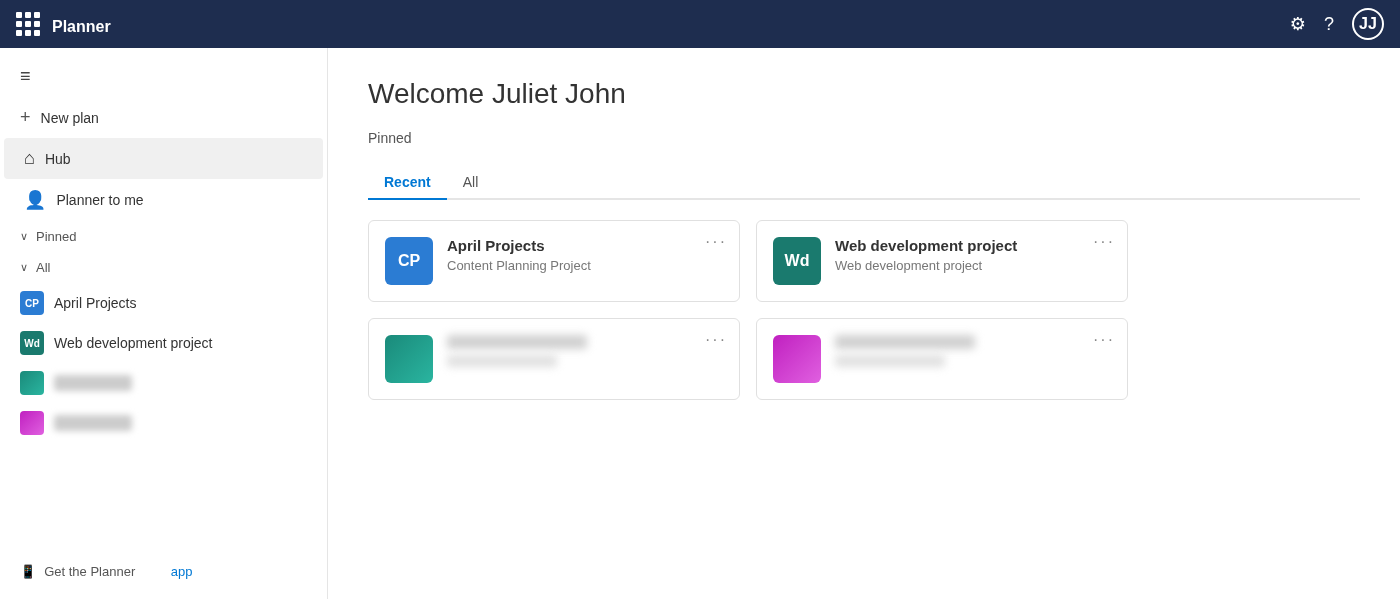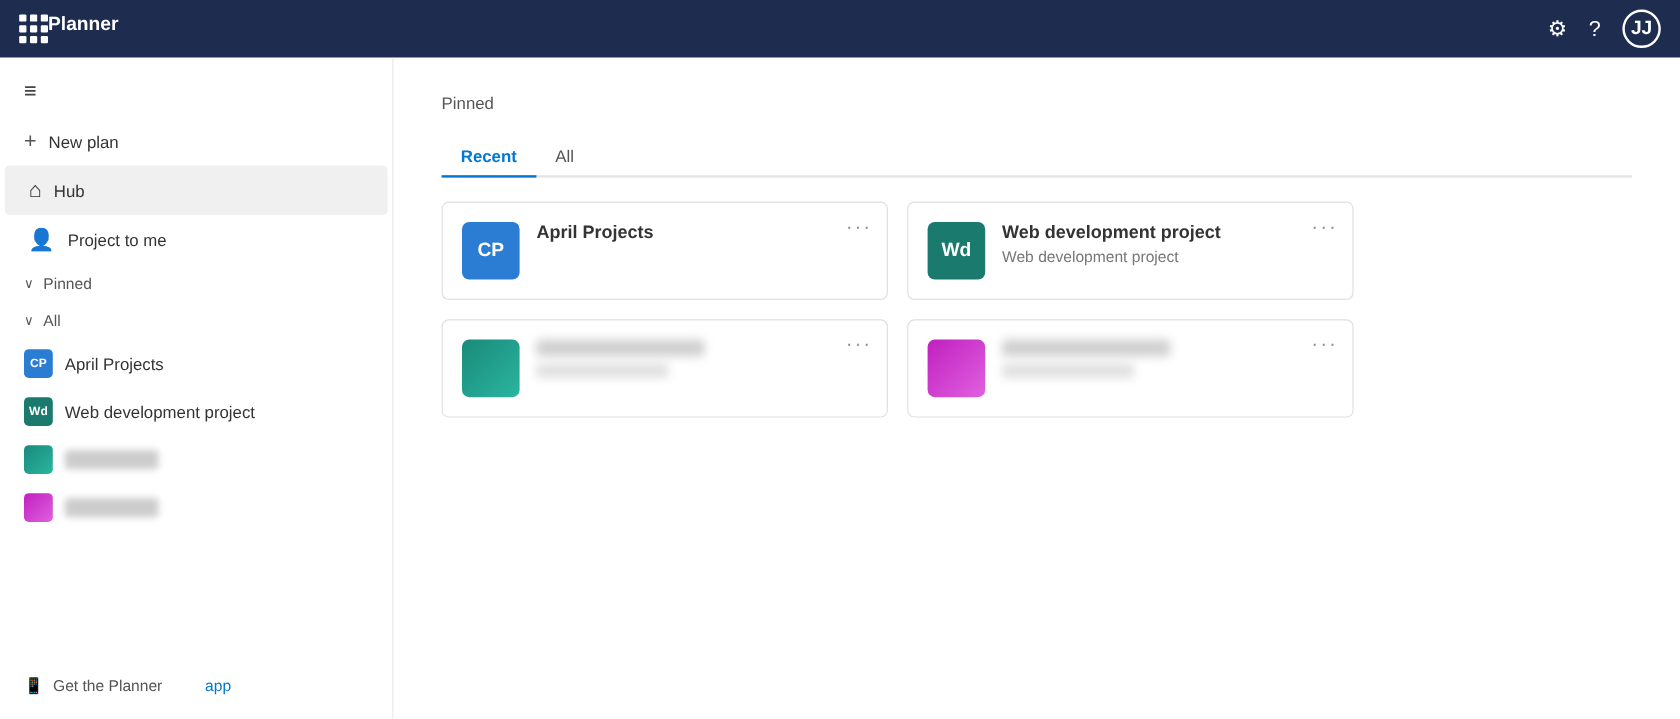--- a/index.html
+++ b/index.html
@@ -8,21 +8,21 @@
     
     .topbar {
       background: #1e2d4f;
       height: 48px;
       display: flex;
       align-items: center;
       padding: 0 16px;
       flex-shrink: 0;
       justify-content: space-between;
     }
-    .topbar-left { display: flex; align-items: flex-start; }
+    .topbar-left { display: flex; align-items: flex-end; gap: 12px; }
     .topbar-dots { display: grid; grid-template-columns: repeat(3,6px); gap: 3px; cursor: pointer; }
     .topbar-dots span { width: 6px; height: 6px; background: #fff; border-radius: 1px; display: block; }
     .topbar-title { color: #fff; font-size: 16px; font-weight: 600; }
     .topbar-right { display: flex; align-items: center; gap: 18px; }
     .topbar-icon { color: #fff; font-size: 18px; cursor: pointer; }
     .topbar-avatar {
       width: 32px; height: 32px; border-radius: 50%;
       border: 2px solid #fff; display: flex; align-items: center; justify-content: center;
       color: #fff; font-size: 16px; font-weight: 600; cursor: pointer;
     }
@@ -247,21 +247,21 @@
       <span>New plan</span>
     </div>
 
     <div class="sidebar-item active">
       <span class="sidebar-item-icon">⌂</span>
       <span>Hub</span>
     </div>
 
     <div class="sidebar-item">
       <span class="sidebar-item-icon">👤</span>
-      <span>Project to me</span>
+      <span>Planner to me</span>
     </div>
 
     <div class="sidebar-section-header">
       <span class="chevron">∨</span>
       <span>Pinned</span>
     </div>
 
     <div class="sidebar-section-header">
       <span class="chevron">∨</span>
       <span>All</span>
@@ -287,33 +287,35 @@
       <span class="blurred-text">&nbsp;&nbsp;&nbsp;&nbsp;&nbsp;&nbsp;&nbsp;&nbsp;&nbsp;&nbsp;&nbsp;&nbsp;&nbsp;&nbsp;&nbsp;&nbsp;&nbsp;&nbsp;&nbsp;&nbsp;</span>
     </div>
 
     <div class="sidebar-footer">
       <span>📱</span>
       <span>Get the Planner <a href="#">app</a></span>
     </div>
   </div>
 
   <div class="content">
+    <h1 class="welcome-title">Welcome Juliet John</h1>
     <div class="pinned-label">Pinned</div>
 
     <div class="tabs">
       <div class="tab active">Recent</div>
       <div class="tab">All</div>
     </div>
 
     <div class="cards-grid">
 
       <div class="project-card">
         <div class="card-icon-cp">CP</div>
         <div class="card-info">
           <div class="card-title">April Projects</div>
+          <div class="card-subtitle">Content Planning Project</div>
         </div>
         <div class="card-menu">···</div>
       </div>
 
       <div class="project-card">
         <div class="card-icon-wd">Wd</div>
         <div class="card-info">
           <div class="card-title">Web development project</div>
           <div class="card-subtitle">Web development project</div>
         </div>

